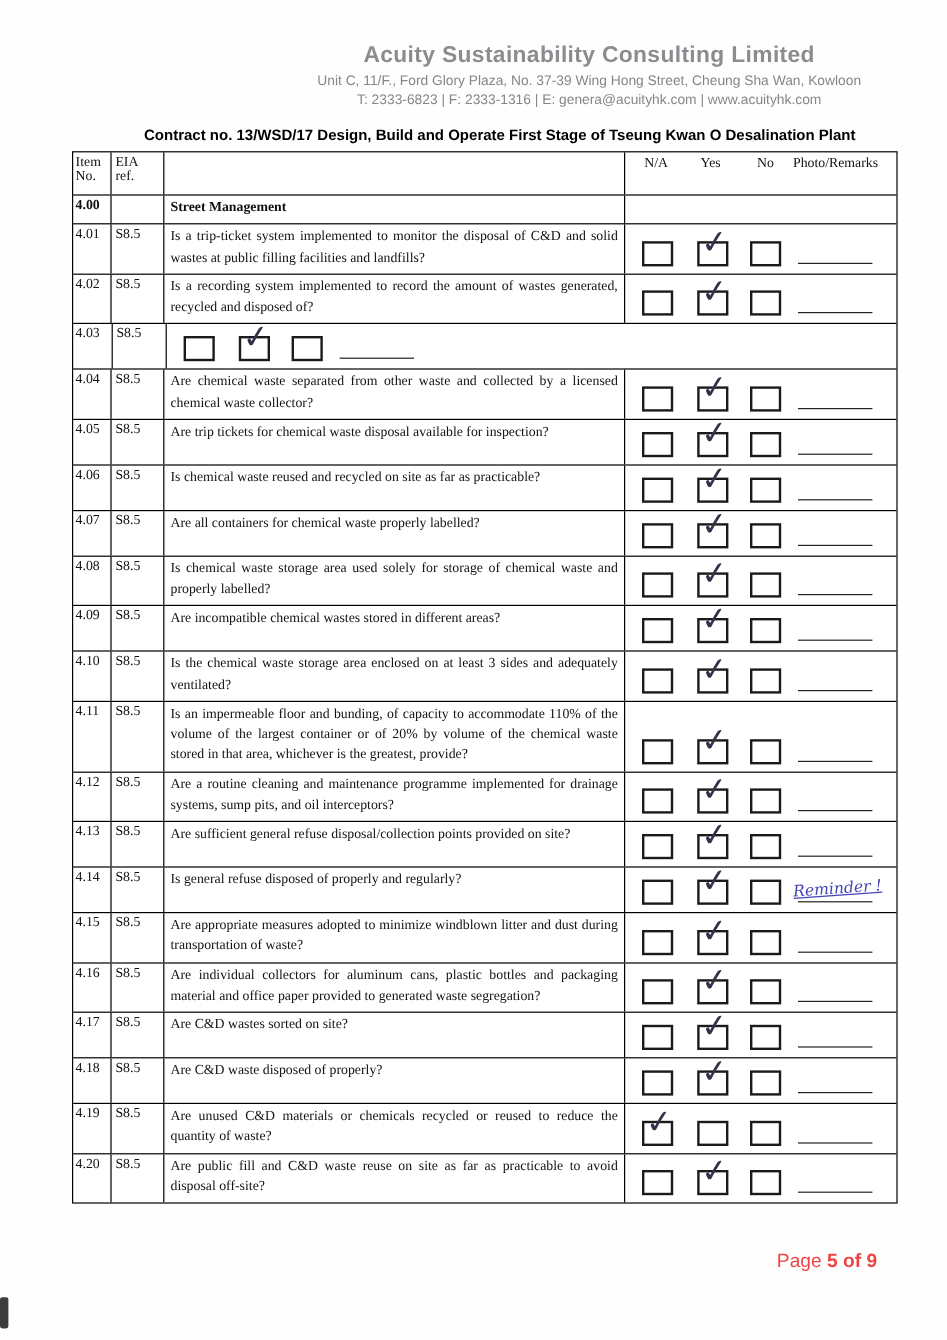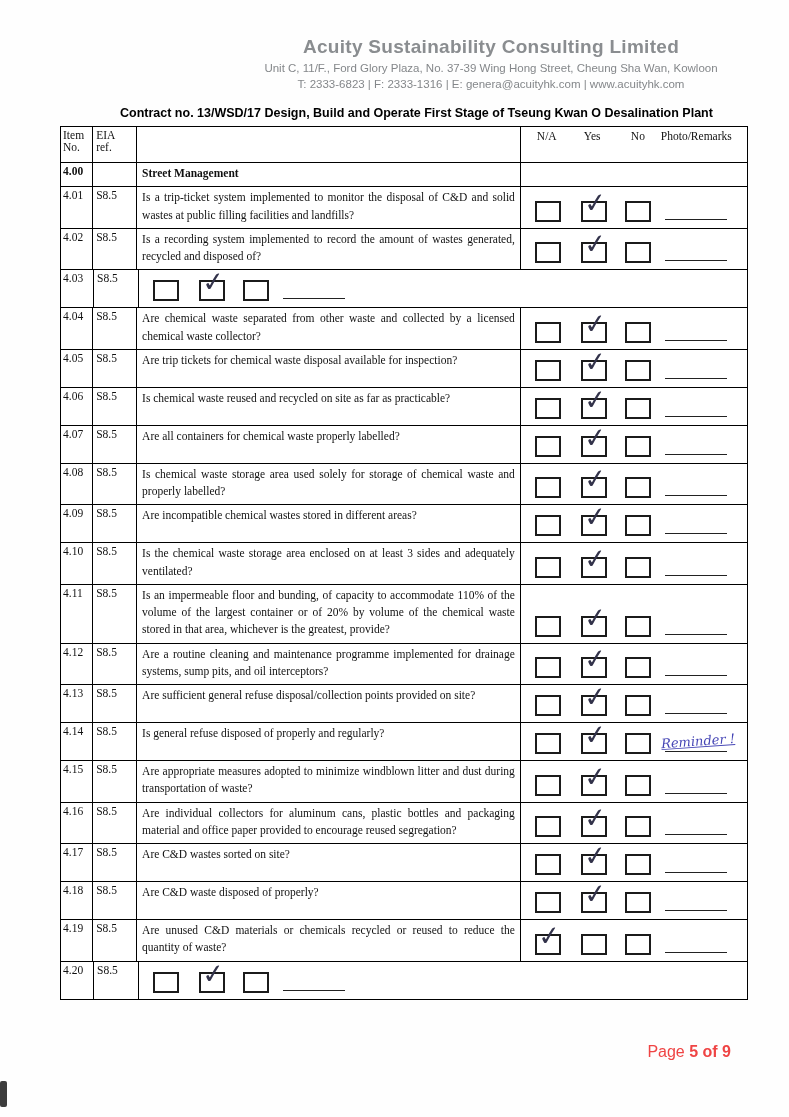--- a/index.html
+++ b/index.html
@@ -355,21 +355,21 @@
       <div class="cb cb-no">
         
       </div>
       <span class="remark-text"></span>
       <div class="remark-line"></div>
     </div>
   </div>
       <div class="trow">
     <div class="c-item">4.16</div>
     <div class="c-eia">S8.5</div>
-    <div class="c-q">Are individual collectors for aluminum cans, plastic bottles and packaging material and office paper provided to encourage reused segregation?</div>
+    <div class="c-q">Are individual collectors for aluminum cans, plastic bottles and packaging material and office paper provided to generated waste segregation?</div>
     <div class="c-ans">
       <div class="cb cb-na">
         
       </div>
       <div class="cb cb-yes checked">
         <span class="tick">✓</span>
       </div>
       <div class="cb cb-no">
         
       </div>
@@ -427,20 +427,21 @@
       <div class="cb cb-no">
         
       </div>
       <span class="remark-text"></span>
       <div class="remark-line"></div>
     </div>
   </div>
       <div class="trow">
     <div class="c-item">4.20</div>
     <div class="c-eia">S8.5</div>
+    <div class="c-q">Are public fill and C&amp;D waste reuse on site as far as practicable to avoid disposal off-site?</div>
     <div class="c-ans">
       <div class="cb cb-na">
         
       </div>
       <div class="cb cb-yes checked">
         <span class="tick">✓</span>
       </div>
       <div class="cb cb-no">
         
       </div>

